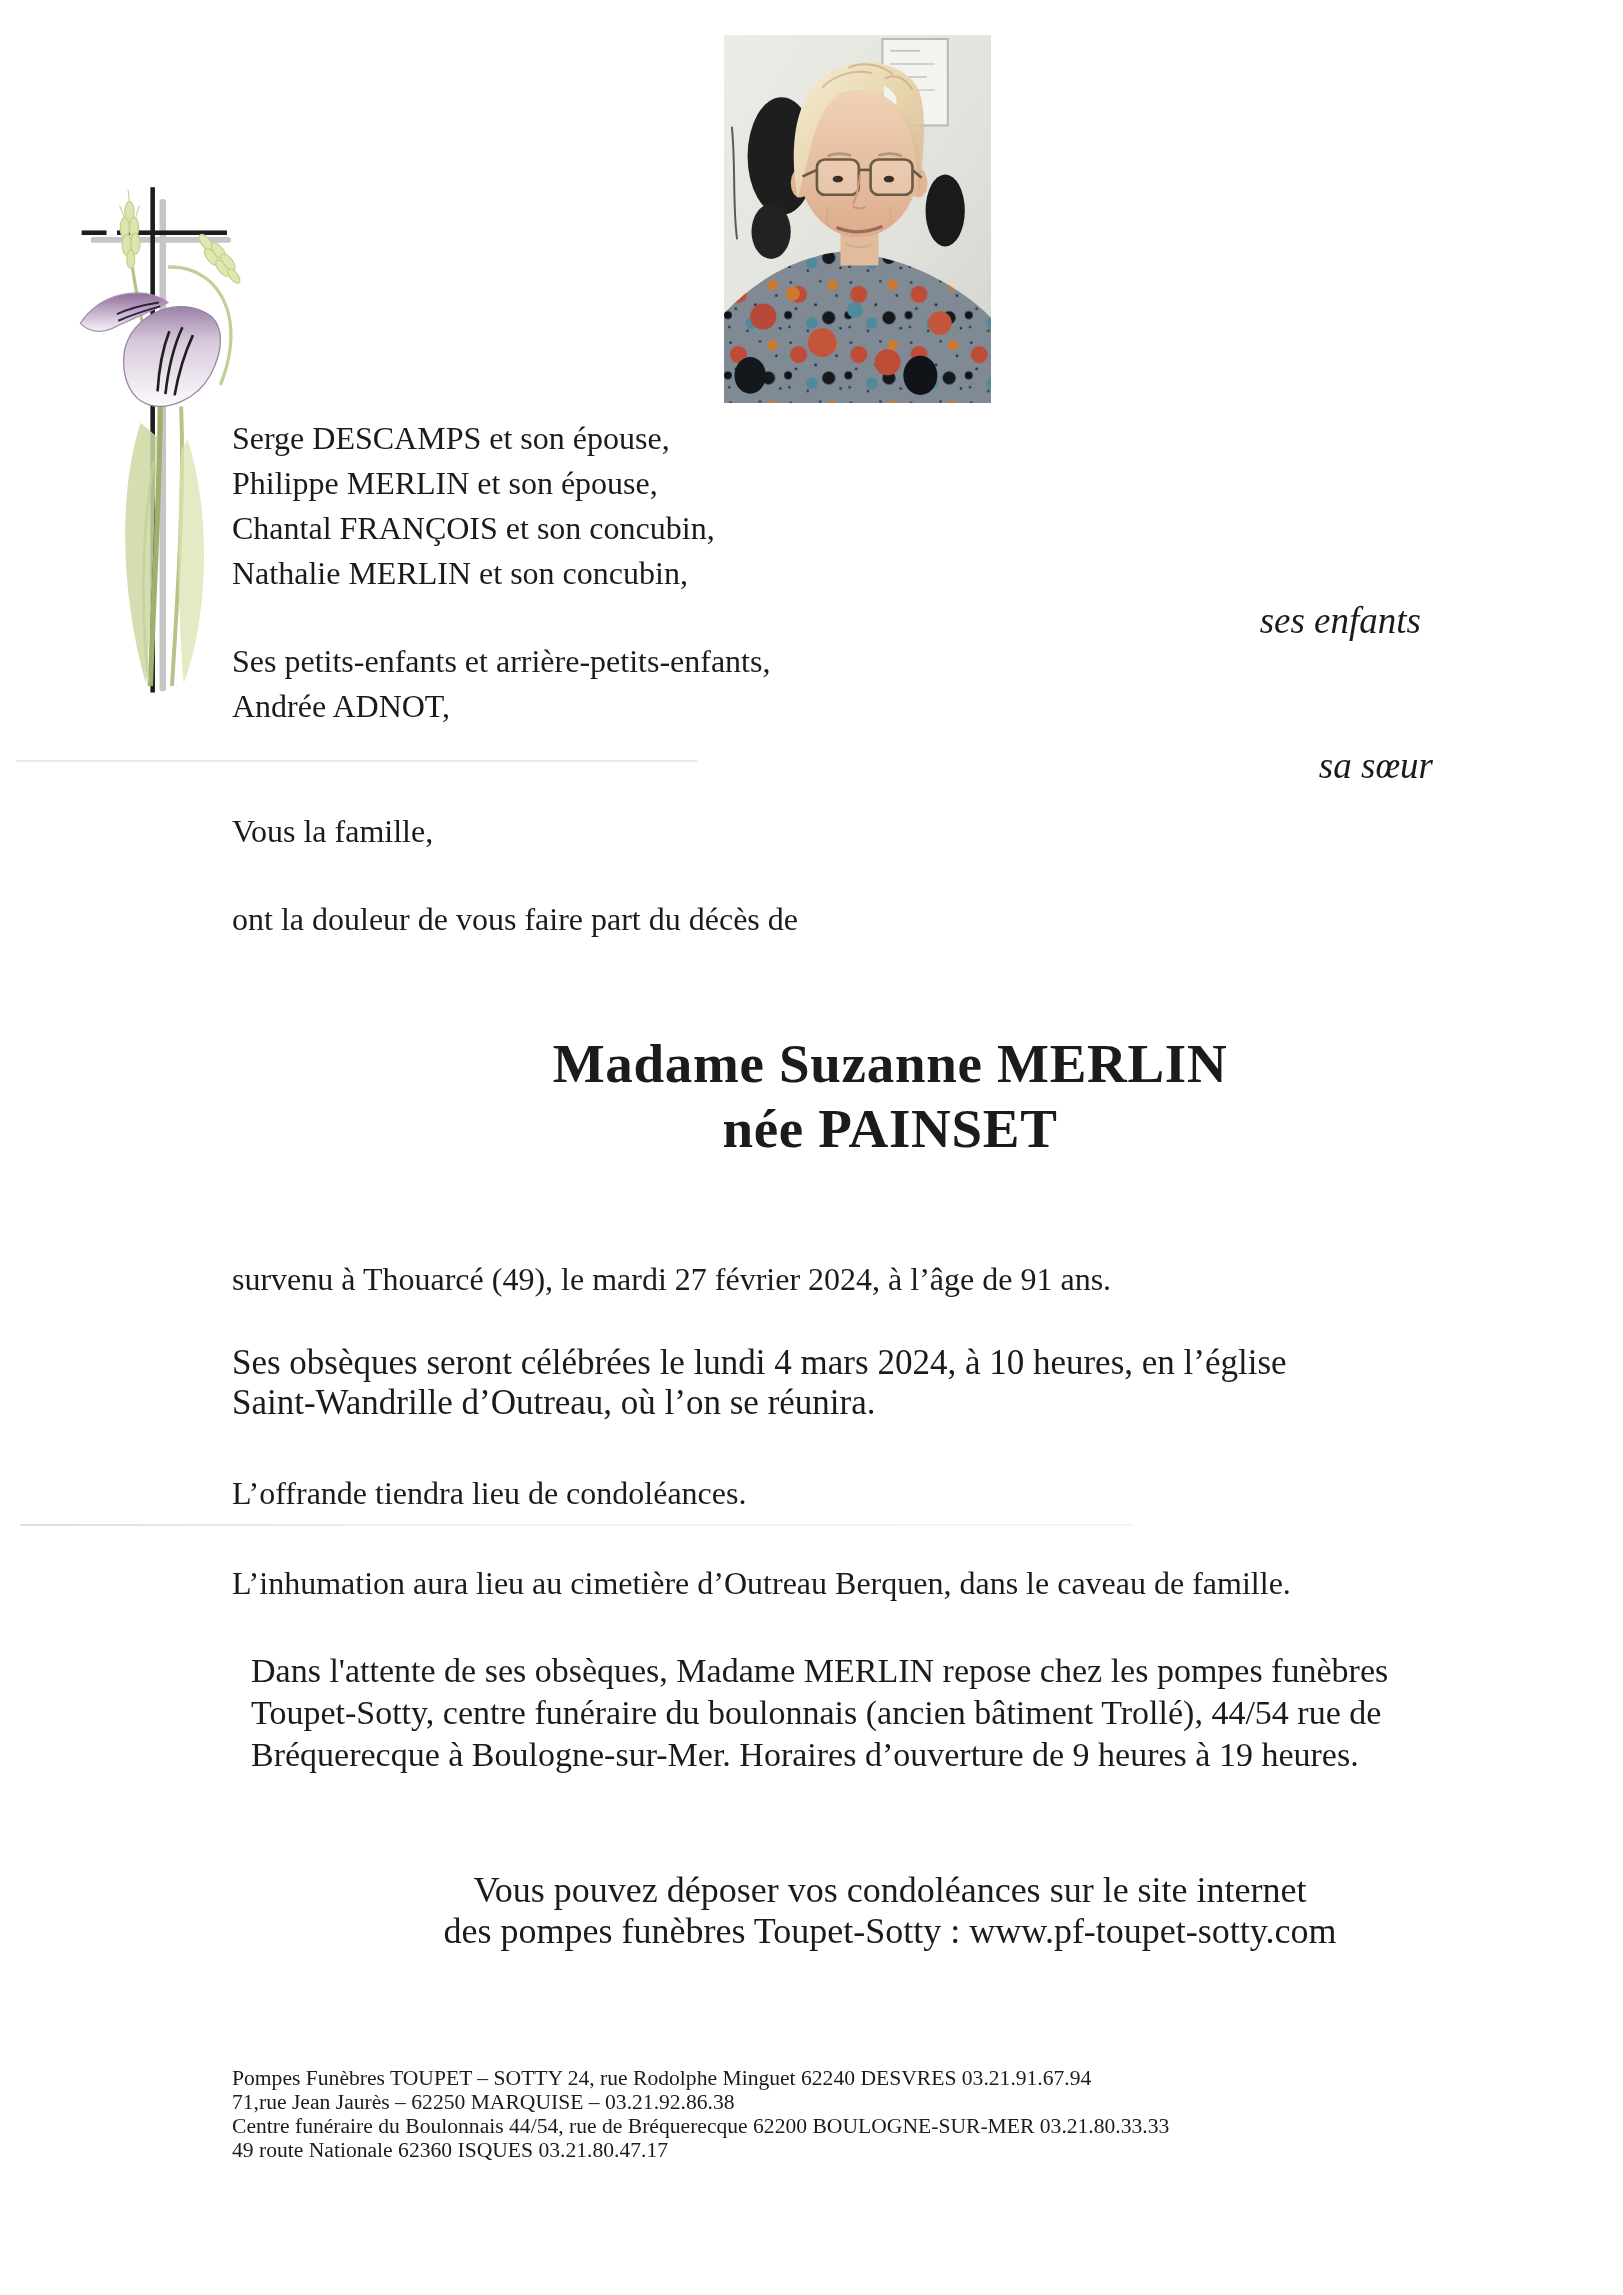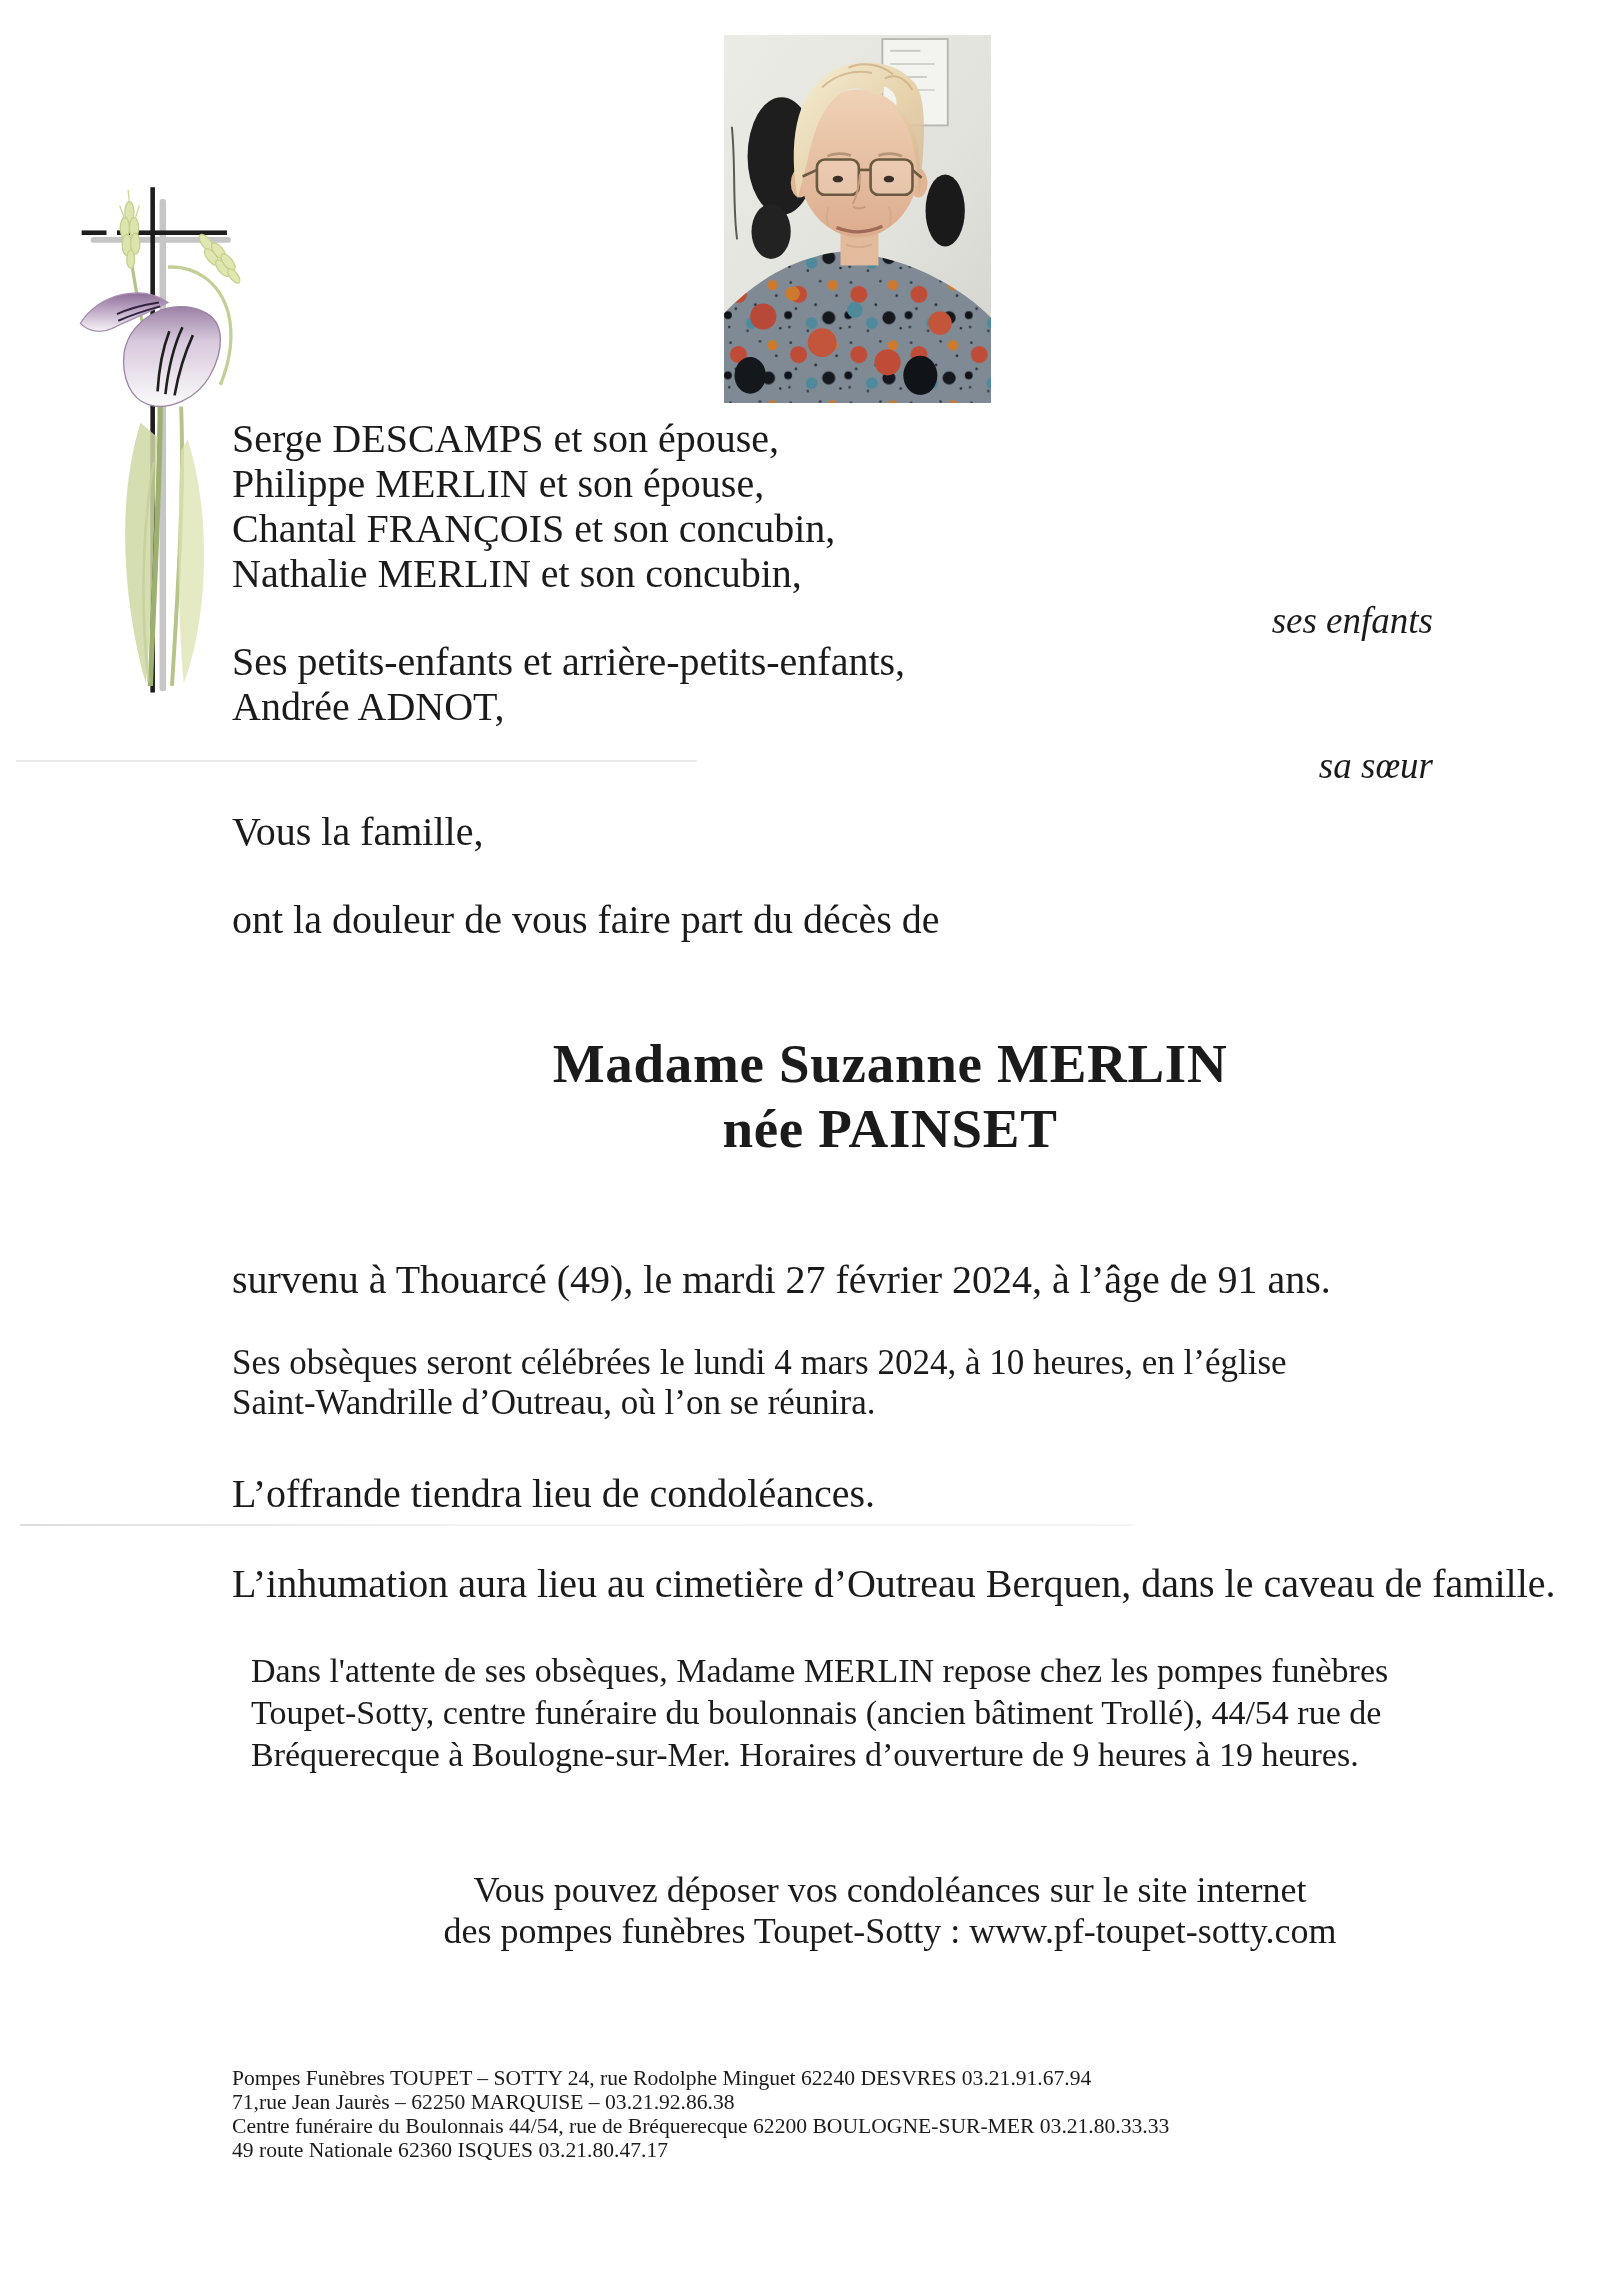--- a/index.html
+++ b/index.html
@@ -3,25 +3,25 @@
 <meta charset="utf-8">
 <style>
   html,body { margin:0; padding:0; background:#ffffff; }
   .page {
     position:relative; width:1623px; height:2295px; background:#ffffff;
     font-family:"Liberation Serif","DejaVu Serif",serif; color:#1b1b1b;
     overflow:hidden;
   }
   .abs { position:absolute; }
   .nowrap { white-space:nowrap; }
-  .body-text { font-size:40px; line-height:45px; }
+  .body-text { font-size:32px; line-height:45px; }
   .italic-tag { font-style:italic; font-size:37px; white-space:nowrap; }
   .names-block { left:232px; top:416px; }
   .names-spacer { height:43px; }
-  .tag-children { right:190px; top:599px;font-family:Liberation Serif, serif; }
+  .tag-children { right:202px; top:599px;font-family:Liberation Serif, serif; }
   .tag-sister  { right:190px; top:744px;text-align:center; }
   .line-family { left:232px; top:809px; }
   .line-announce { left:232px; top:897px; }
   .title-block {
     left:232px; top:1031px; width:1316px; text-align:center;
     font-weight:bold; font-size:55px; line-height:65px; letter-spacing:0.7px;
   }
   .line-death { left:232px; top:1257px; }
   .block-funeral { left:232px; top:1343px; line-height:40px; font-size:35px; }
   .line-offering { left:232px; top:1471px; }

